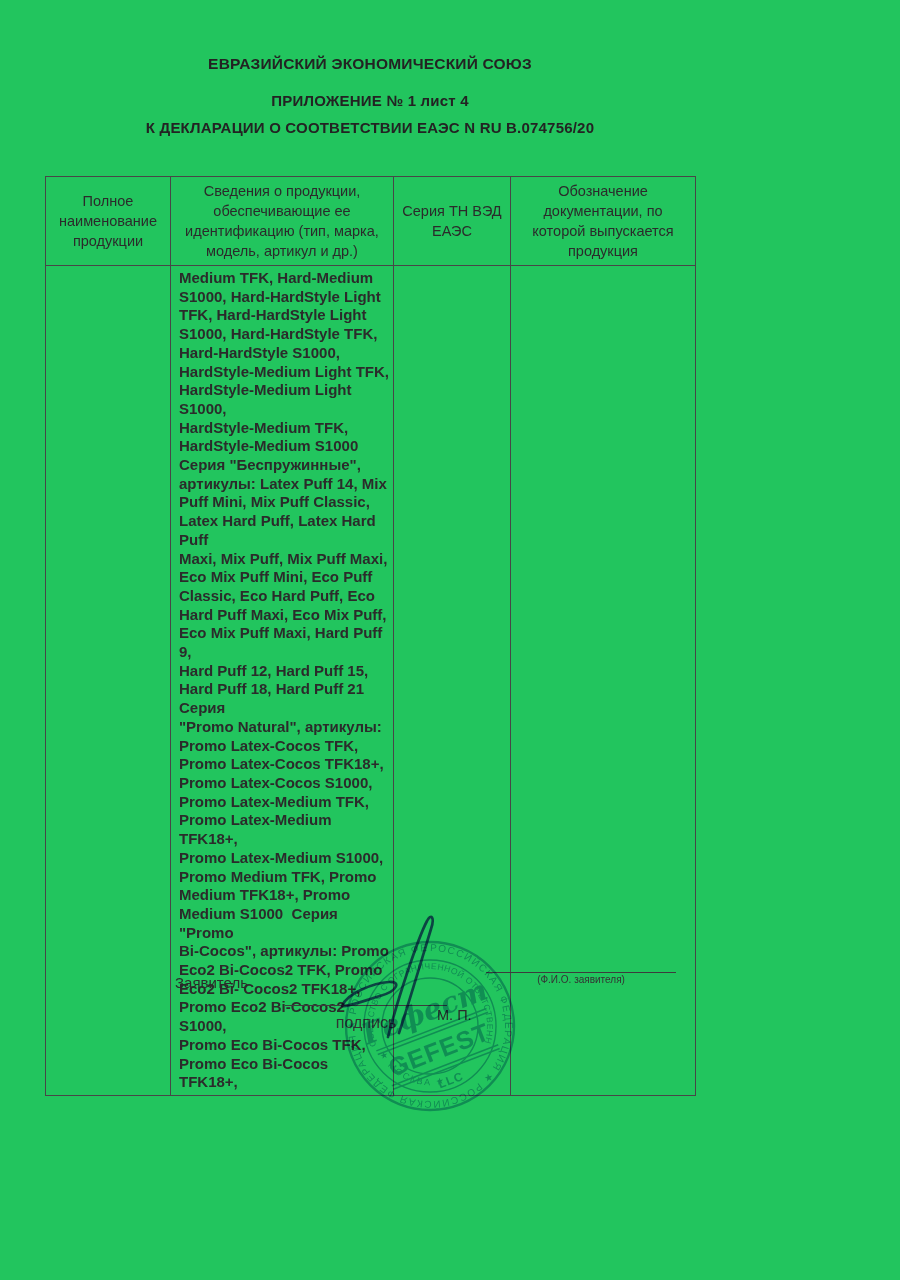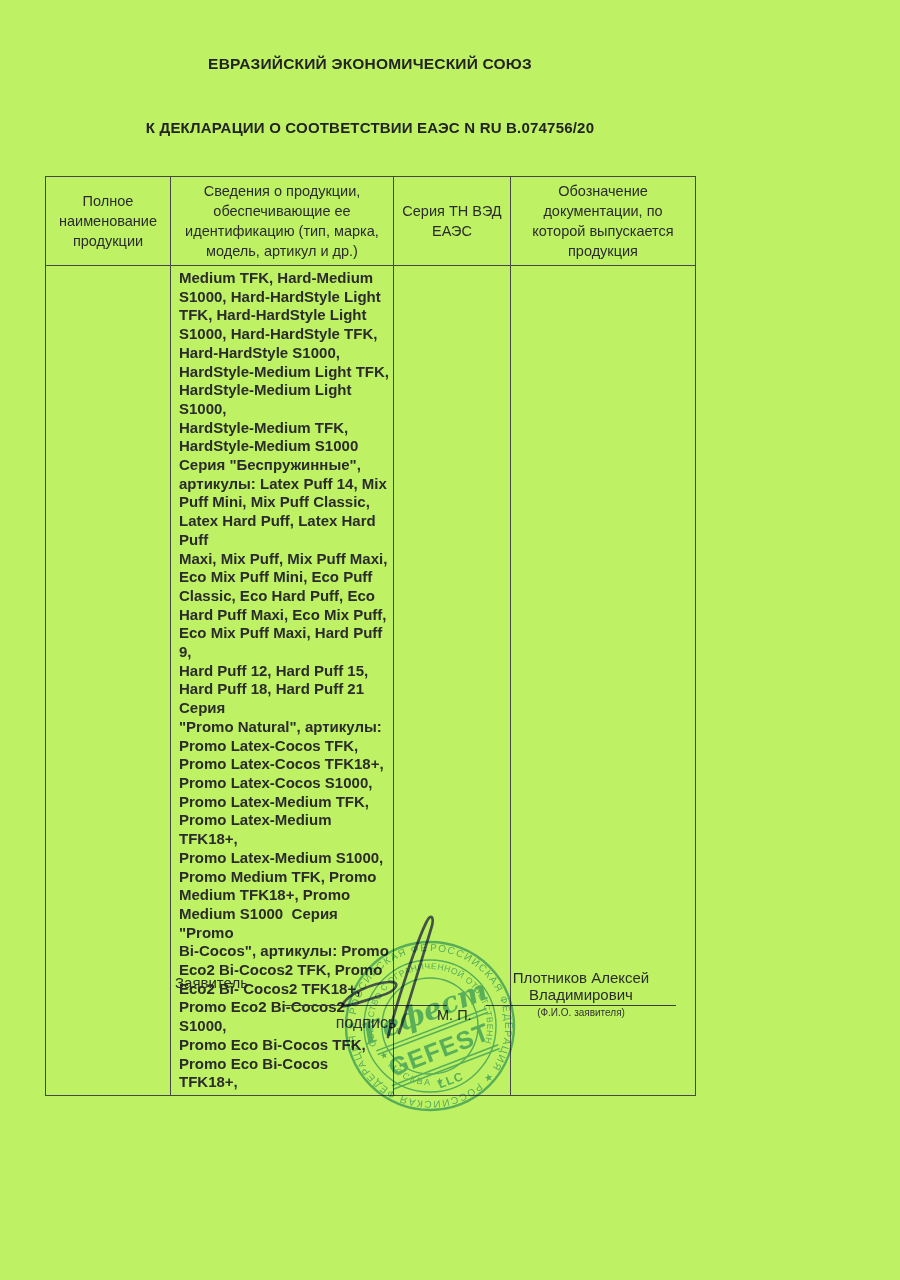--- a/index.html
+++ b/index.html
@@ -1,18 +1,18 @@
 <!DOCTYPE html>
 <html><head>
 <meta charset="utf-8">
 <style>
   html,body{margin:0;padding:0;background:#ffffff;}
   .page{
     position:relative; width:900px; height:1280px; overflow:hidden;
-    background:#bef264; color:#2d2d2d;
+    background:#22c55e; color:#2d2d2d;
     font-family:"Liberation Sans", sans-serif;
   }
   
   .doc-head{position:absolute; left:45px; width:650px; text-align:center;
     font-weight:bold; color:#232323; letter-spacing:.2px;}
   .h1{top:55px; font-size:15.5px;}
   .h2{top:92px; font-size:15px;}
   .h3{top:119px; font-size:15px;}
   
   table.doc{
@@ -45,20 +45,21 @@
   .stamp-svg{position:absolute; left:343px; top:939px; mix-blend-mode:multiply; opacity:.82;}
   .sign-svg{position:absolute; left:300px; top:890px; mix-blend-mode:multiply; opacity:.95;}
   .stamp-ring-text{font-family:"Liberation Sans",sans-serif;}
 </style>
 </head>
 <body>
 
 <div class="page">
 
   <div class="doc-head h1">ЕВРАЗИЙСКИЙ ЭКОНОМИЧЕСКИЙ СОЮЗ</div>
+  <div class="doc-head h2">ПРИЛОЖЕНИЕ № 1 лист 4</div>
   <div class="doc-head h3">К ДЕКЛАРАЦИИ О СООТВЕТСТВИИ ЕАЭС N RU В.074756/20</div>
 
   <table class="doc">
     <colgroup>
       <col style="width:125px">
         <col style="width:223px">
         <col style="width:117px">
         <col style="width:185px">
     </colgroup>
     <thead>
@@ -118,22 +119,20 @@
   <div class="applicant-label">Заявитель</div>
 
   <div class="sig-block">
     <div class="sig-rule"></div>
     <div class="sig-caption">подпись</div>
   </div>
 
   <div class="seal-caption">М. П.</div>
 
   <div class="name-block">
-    <div class="name-text">Плотников Алексей
-Владимирович</div>
     <div class="name-rule"></div>
     <div class="name-caption">(Ф.И.О. заявителя)</div>
   </div>
 
   <svg class="stamp-svg" width="174" height="174" viewBox="0 0 174 174">
     <g stroke="#55a6d9" fill="none">
       <circle cx="87" cy="87" r="84" stroke-width="2.4"></circle>
       <circle cx="87" cy="87" r="66" stroke-width="1.4"></circle>
       <circle cx="87" cy="87" r="48" stroke-width="1.4"></circle>
     </g>

